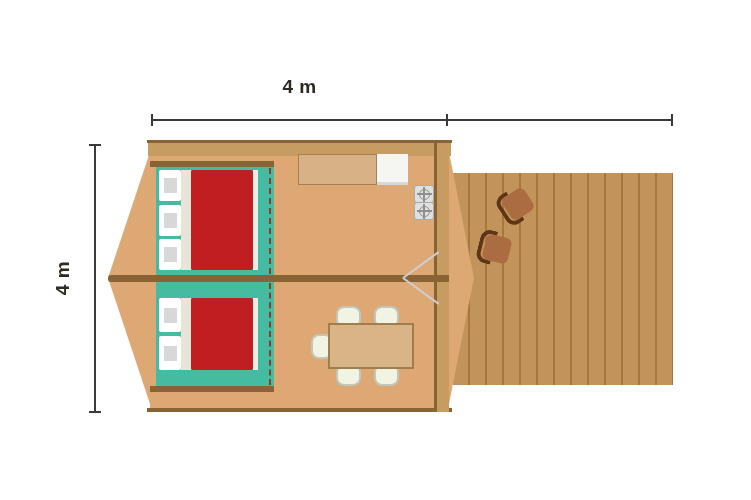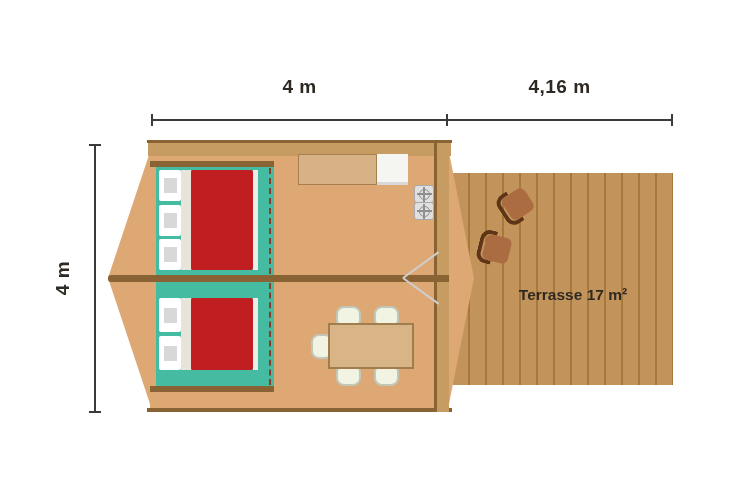--- a/index.html
+++ b/index.html
@@ -94,37 +94,35 @@
 </head>
 <body>
 
 <div class="canvas">
 
   <div class="abs dim dim-top-line"></div>
   <div class="abs dim dim-tick tick-a"></div>
   <div class="abs dim dim-tick tick-b"></div>
   <div class="abs dim dim-tick tick-c"></div>
   <div class="abs dim-label label-cabin-width">4 m</div>
-  <div class="abs dim-label label-terrace-width">4,16 m</div>
 
   <div class="abs dim dim-left-line"></div>
   <div class="abs dim dim-cap cap-top"></div>
   <div class="abs dim dim-cap cap-bottom"></div>
   <div class="abs dim-label label-cabin-height">4 m</div>
 
   <div class="abs terrace-deck"></div>
   <div class="abs patio-chair patio-chair-1">
     <span class="back"></span>
     <span class="seat"></span>
   </div>
   <div class="abs patio-chair patio-chair-2">
     <span class="back"></span>
     <span class="seat"></span>
   </div>
-  <div class="abs terrace-label">Terrasse 17 m²</div>
 
   <div class="abs gable gable-left"></div>
   <div class="abs gable gable-right"></div>
   <div class="abs cabin-floor"></div>
   <div class="abs wall-dark top-wall-edge"></div>
   <div class="abs wall-light top-wall-cap"></div>
   <div class="abs wall-dark bottom-wall"></div>
   <div class="abs wall-dark right-wall-edge"></div>
   <div class="abs wall-light right-wall"></div>
 

